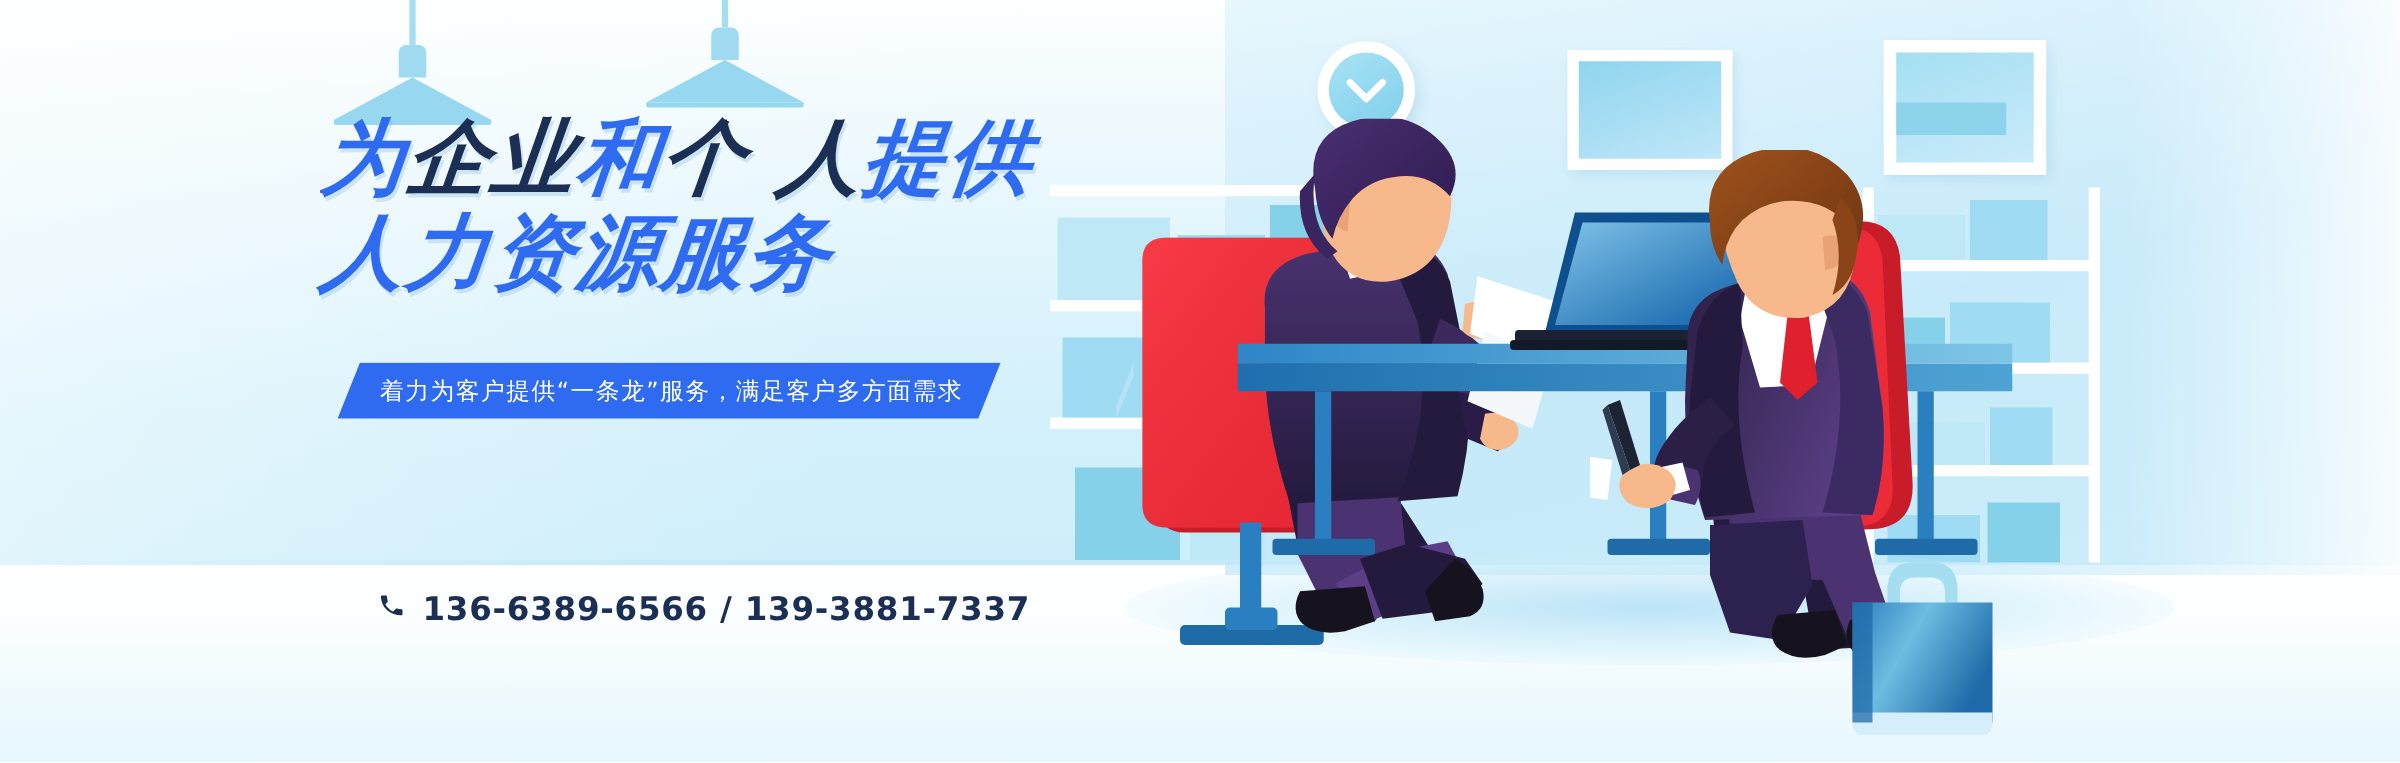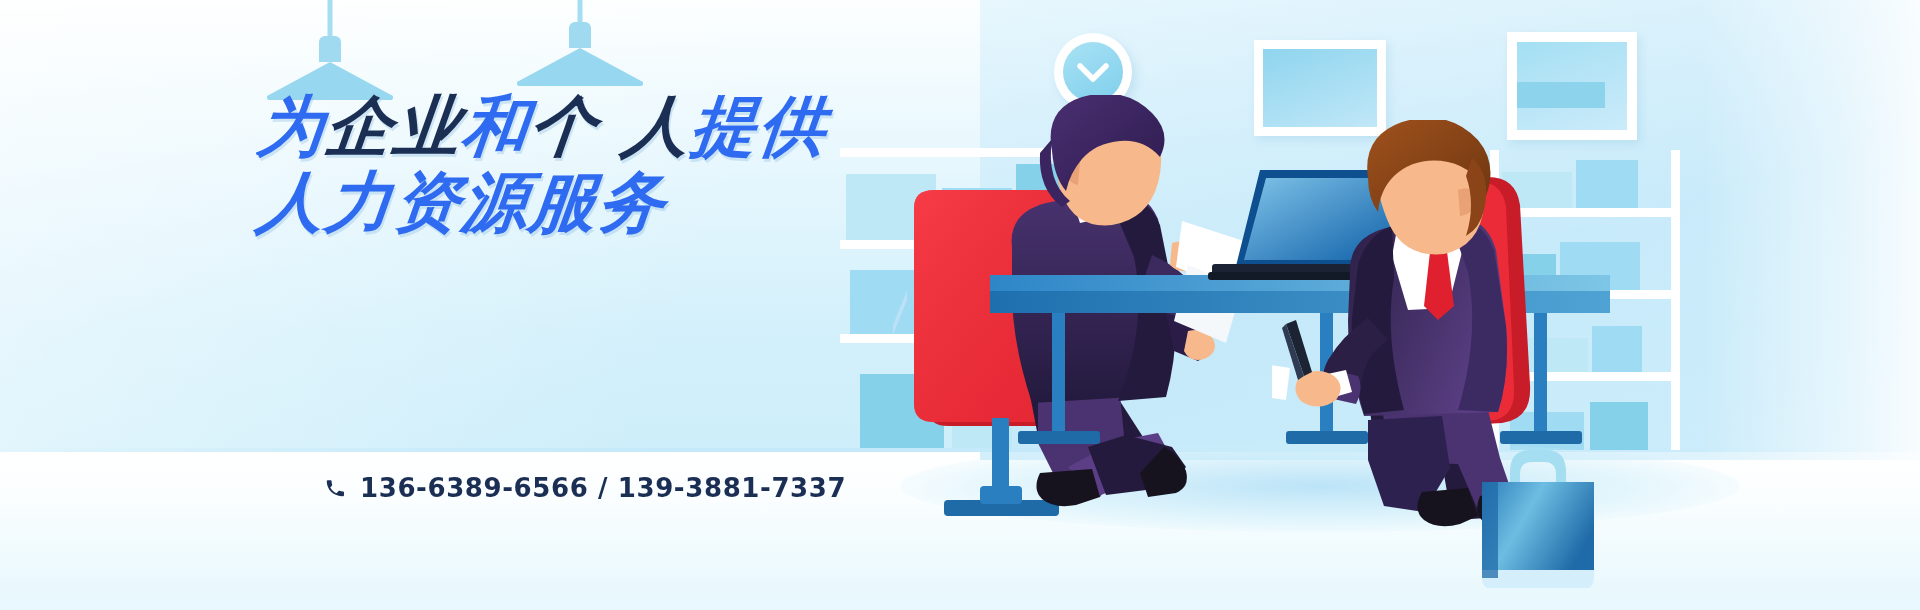--- a/index.html
+++ b/index.html
@@ -47,21 +47,21 @@
 
   .features{position:absolute;left:318px;top:390px;display:flex;align-items:center;gap:42px;}
   .feat{display:flex;align-items:center;gap:14px;}
   .feat .dot{width:30px;height:30px;border-radius:50%;background:#fa8c16;position:relative;flex:none;
     box-shadow:0 2px 5px rgba(250,140,22,.35);}
   .feat .dot:before,.feat .dot:after{content:"";position:absolute;background:#fff;border-radius:1px;}
   .feat .dot:before{left:50%;top:50%;transform:translate(-50%,-50%);width:14px;height:3px;}
   .feat .dot:after{left:50%;top:50%;transform:translate(-50%,-50%);width:3px;height:14px;}
   .feat .lbl{font-size:21px;color:#2c3e55;font-family:"DejaVu Sans","Liberation Sans",sans-serif;white-space:nowrap;}
 
-  .phone{position:absolute;left:324px;top:473px;display:flex;align-items:center;gap:14px;}
+  .phone{position:absolute;left:302px;top:473px;display:flex;gap:14px;}
   .phone .ico{width:22px;height:22px;flex:none;}
   .phone .num{font-size:26px;font-weight:700;color:#1b2f55;letter-spacing:.6px;
     font-family:"DejaVu Sans","Liberation Sans",sans-serif;white-space:nowrap;}
 
   
   .scene{position:absolute;left:980px;top:0;width:940px;height:610px;}
   .el{position:absolute;}
 
   
   .frame{background:#ffffff;box-shadow:3px 4px 8px rgba(120,180,215,.22);}
@@ -315,20 +315,23 @@
 
   </div>
 
   <div class="copy">
 
     <div class="headline">
       <div class="hl-line l1 hl-shadow"><span class="hl-b">为</span><span class="hl-d">企业</span><span class="hl-b">和</span><span class="hl-d">个 人</span><span class="hl-b">提供</span></div>
       <div class="hl-line hl-b hl-shadow">人力资源服务</div>
     </div>
 
+    <div class="subbar">
+      <span class="txt">着力为客户提供“一条龙”服务，满足客户多方面需求</span>
+    </div>
     <div class="subbar-tail"></div>
 
 
     <div class="phone">
       <span class="ico">
         <svg width="22" height="22" viewBox="0 0 24 24" fill="#1b2f55">
           <path d="M6.6 10.8c1.5 3 4 5.4 7 6.9l2.3-2.3c.3-.3.7-.4 1.1-.3 1.2.4 2.5.6 3.8.6.6 0 1 .4 1 1V20c0 .6-.4 1-1 1C10.3 21 3 13.7 3 4.6c0-.6.4-1 1-1h3.3c.6 0 1 .4 1 1 0 1.3.2 2.6.6 3.8.1.4 0 .8-.3 1.1l-2 2.3z"></path>
         </svg>
       </span>
       <span class="num">136-6389-6566 / 139-3881-7337</span>

